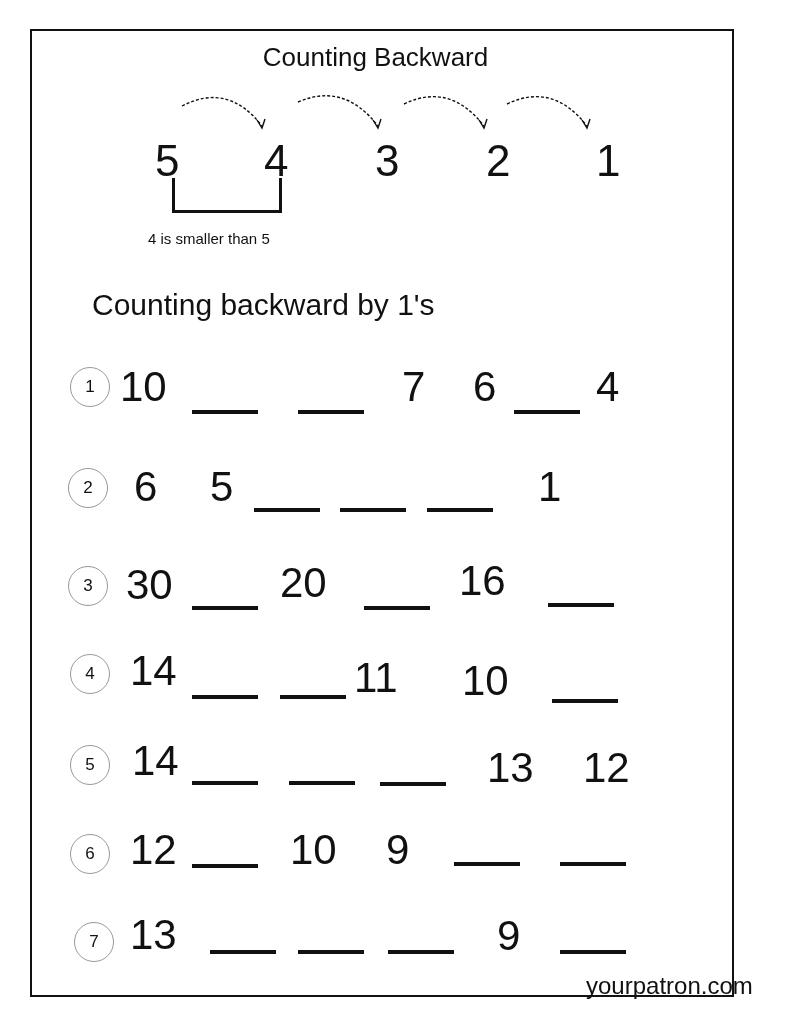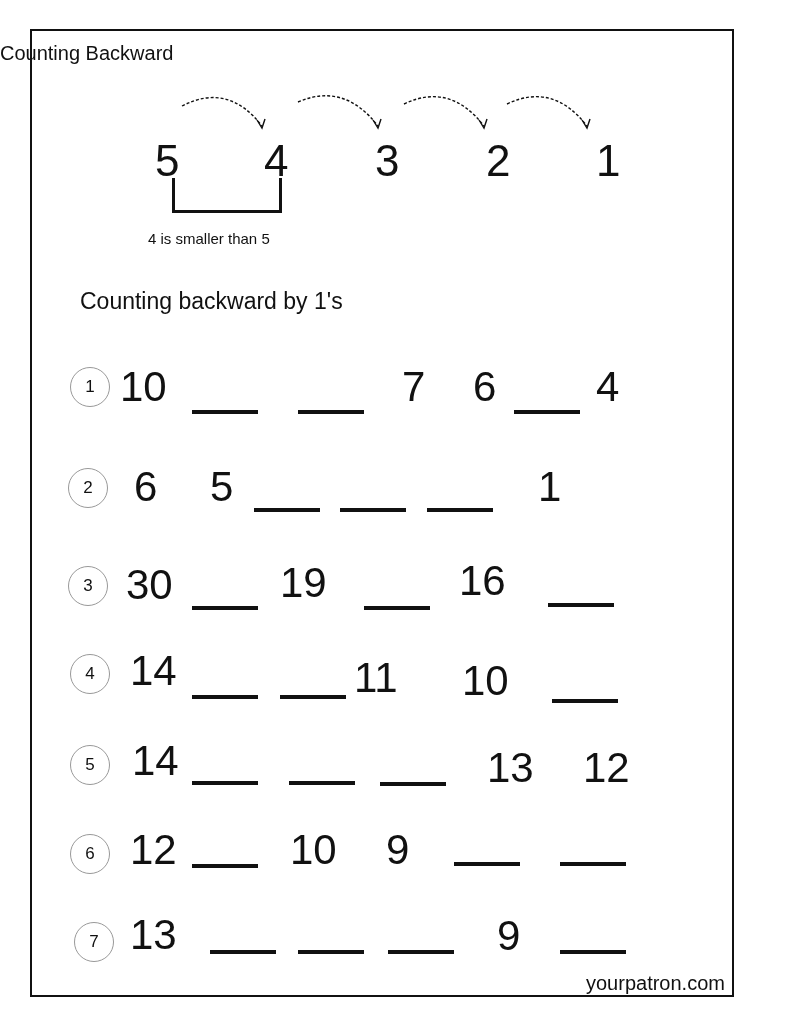--- a/index.html
+++ b/index.html
@@ -1,27 +1,27 @@
 <!DOCTYPE html>
 <html><head>
 <meta charset="utf-8">
 <style>
   html, body { margin:0; padding:0; background:#fff; }
   body { width:791px; height:1024px; position:relative; overflow:hidden; font-family:"Liberation Sans", sans-serif; color:#111; }
   .frame { position:absolute; left:30px; top:29px; width:700px; height:964px; border:2px solid #111; }
-  .title { position:absolute; left:0; width:751px; top:42px; text-align:left; font-size:20px; }
+  .title { position:absolute; left:0; width:751px; top:42px; text-align:center; font-size:26px; }
   .big { position:absolute; font-size:44px; line-height:44px; }
   .arc { position:absolute; }
   .bracket { position:absolute; left:172px; top:178px; width:104px; height:32px; border-left:3px solid #111; border-right:3px solid #111; border-bottom:3px solid #111; }
   .note { position:absolute; left:148px; top:230px; font-size:15px; }
-  .subtitle { position:absolute; left:80px; top:288px; font-size:23px; }
+  .subtitle { position:absolute; left:92px; top:288px; font-size:30px; }
   .num { position:absolute; font-size:42px; line-height:42px; }
   .blank { position:absolute; width:66px; height:4px; background:#111; }
   .circ { position:absolute; width:38px; height:38px; border:1px solid #999; border-radius:50%; font-size:17px; text-align:center; line-height:38px; }
-  .footer { position:absolute; left:586px; top:972px; font-size:20px; }
+  .footer { position:absolute; left:586px; top:972px; font-size:24px; }
 </style>
 </head>
 <body>
 
 <div class="frame"></div>
 <div class="title">Counting Backward</div>
 
 <svg class="arc" style="left:178px;top:90px" width="90" height="42">
     <path d="M4 16 Q50 -8 84 36" fill="none" stroke="#111" stroke-width="1.4" stroke-dasharray="3,2"></path>
     <path d="M79 30 L84 38 L87 29" fill="none" stroke="#111" stroke-width="1.4"></path>
@@ -62,21 +62,21 @@
 <div class="num" style="left:134px;top:466px">6</div>
 <div class="num" style="left:210px;top:466px">5</div>
 <div class="blank" style="left:254px;top:508px"></div>
 <div class="blank" style="left:340px;top:508px"></div>
 <div class="blank" style="left:427px;top:508px"></div>
 <div class="num" style="left:538px;top:466px">1</div>
 
 <div class="circ" style="left:68px;top:566px">3</div>
 <div class="num" style="left:126px;top:564px">30</div>
 <div class="blank" style="left:192px;top:606px"></div>
-<div class="num" style="left:280px;top:562px">19</div>
+<div class="num" style="left:280px;top:562px">20</div>
 <div class="blank" style="left:364px;top:606px"></div>
 <div class="num" style="left:459px;top:560px">16</div>
 <div class="blank" style="left:548px;top:603px"></div>
 
 <div class="circ" style="left:70px;top:654px">4</div>
 <div class="num" style="left:130px;top:650px">14</div>
 <div class="blank" style="left:192px;top:695px"></div>
 <div class="blank" style="left:280px;top:695px"></div>
 <div class="num" style="left:354px;top:657px">11</div>
 <div class="num" style="left:462px;top:660px">10</div>

